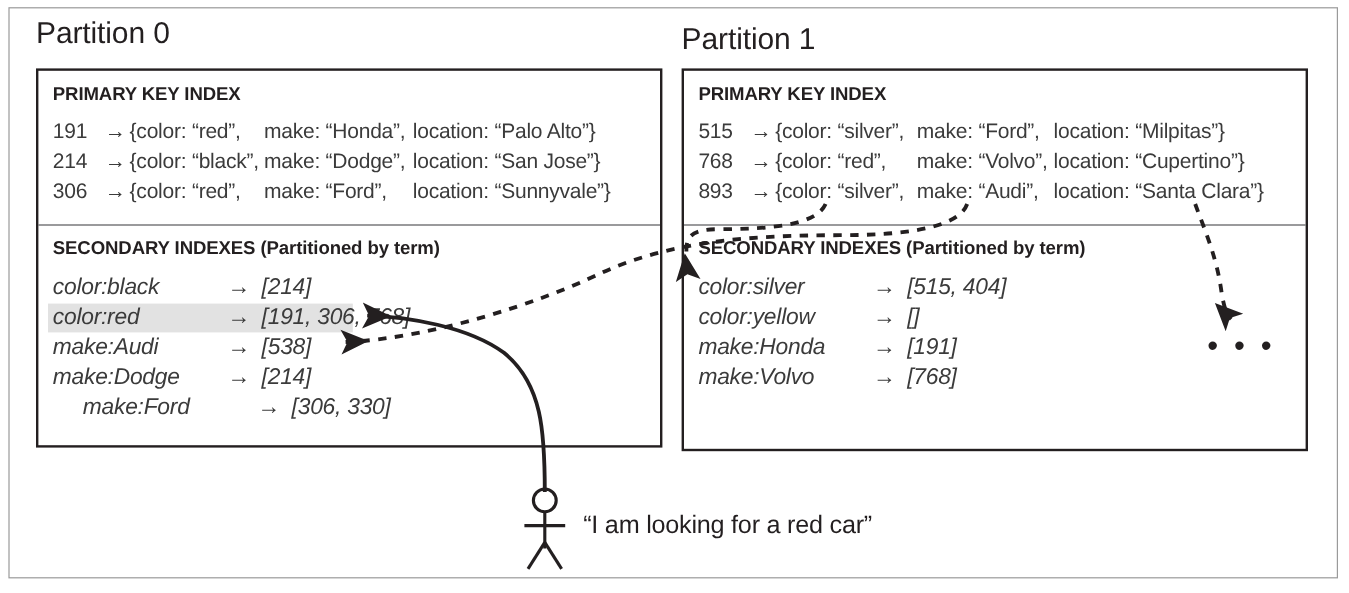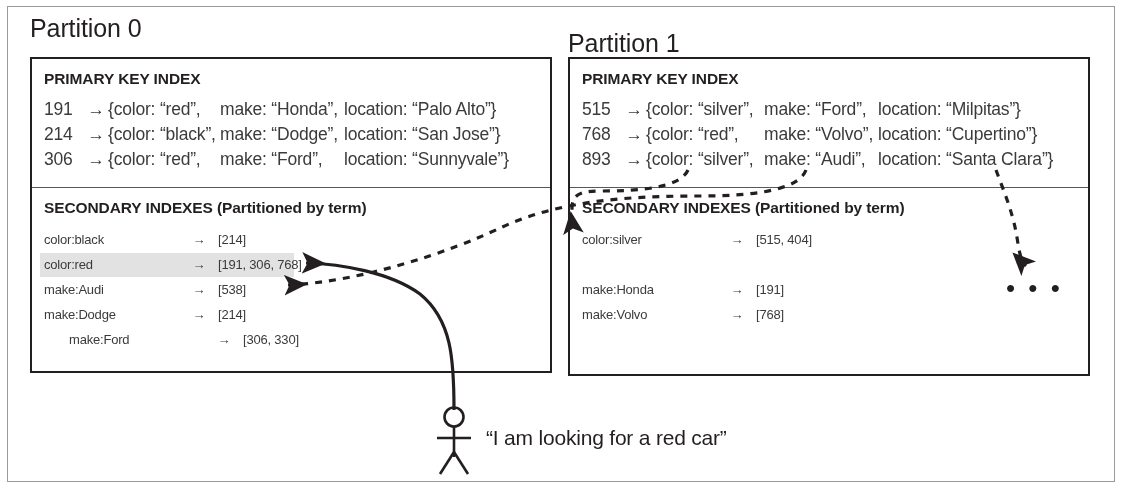--- a/index.html
+++ b/index.html
@@ -27,22 +27,22 @@
     position:absolute;font-size:15.5px;font-weight:bold;color:#231f20;
     white-space:nowrap;letter-spacing:-0.1px;
   }
   .pk-row{
     position:absolute;font-size:17.5px;color:#3b3b3b;white-space:nowrap;
     letter-spacing:-0.2px;
   }
   .pk-row .k{display:inline-block;text-align:left;}
   .pk-row .arw{display:inline-block;width:24px;text-align:center;}
   .si-row{
-    position:absolute;font-size:13px;color:#3b3b3b;white-space:nowrap;
-    letter-spacing:-0.2px;height:24px;line-height:24px;
+    position:absolute;font-size:19px;color:#3b3b3b;white-space:nowrap;
+    letter-spacing:-0.2px;height:24px;line-height:24px;font-style:italic;
   }
   .si-row .term{display:inline-block;}
   .si-row .arw{display:inline-block;text-align:center;}
   .si-row.hl{background:#e2e2e2;}
   .dots{
     position:absolute;font-size:26px;color:#231f20;letter-spacing:3px;
     line-height:1;
   }
   .caption{
     position:absolute;font-size:21px;color:#231f20;white-space:nowrap;
@@ -86,21 +86,21 @@
   <div class="si-row" style="left:40px;top:278px;">
     <span class="term" style="width:136px;padding-left:4px;">make:Audi</span><span class="arw" style="width:38px;">→</span><span>[538]</span>
   </div>
   <div class="si-row" style="left:40px;top:303px;">
     <span class="term" style="width:136px;padding-left:4px;">make:Dodge</span><span class="arw" style="width:38px;">→</span><span>[214]</span>
   </div>
   <div class="si-row" style="left:40px;top:328px;">
     <span class="term" style="width:136px;padding-left:4px;margin-left:25px;">make:Ford</span><span class="arw" style="width:38px;">→</span><span>[306, 330]</span>
   </div>
 
-  <div class="ptitle" style="left:568px;top:29px;text-align:center;">Partition 1</div>
+  <div class="ptitle" style="left:568px;top:19px;text-align:center;">Partition 1</div>
 
   <div class="pbox" style="left:568px;top:57px;width:522px;height:319px;"></div>
 
   <div class="sect-title" style="left:582px;top:70px;">PRIMARY KEY INDEX</div>
 
   <div class="pk-row" style="left:582px;top:99px;">
     <span class="k" style="width:40px;">515</span><span class="arw">→</span><span class="mono-col" style="width:118px;">{color: “silver”,</span><span class="mono-col" style="width:114px;">make: “Ford”,</span><span class="mono-col">location: “Milpitas”}</span>
   </div>
   <div class="pk-row" style="left:582px;top:124px;">
     <span class="k" style="width:40px;">768</span><span class="arw">→</span><span class="mono-col" style="width:118px;">{color: “red”,</span><span class="mono-col" style="width:114px;">make: “Volvo”,</span><span class="mono-col">location: “Cupertino”}</span>
@@ -108,20 +108,23 @@
   <div class="pk-row" style="left:582px;top:149px;">
     <span class="k" style="width:40px;">893</span><span class="arw">→</span><span class="mono-col" style="width:118px;">{color: “silver”,</span><span class="mono-col" style="width:114px;">make: “Audi”,</span><span class="mono-col">location: “Santa Clara”}</span>
   </div>
 
   <div class="divider" style="left:570px;top:187px;width:518px;"></div>
 
   <div class="sect-title" style="left:582px;top:199px;">SECONDARY INDEXES (Partitioned by term)</div>
 
   <div class="si-row" style="left:582px;top:228px;">
     <span class="term" style="width:136px;">color:silver</span><span class="arw" style="width:38px;">→</span><span>[515, 404]</span>
+  </div>
+  <div class="si-row" style="left:582px;top:253px;">
+    <span class="term" style="width:136px;">color:yellow</span><span class="arw" style="width:38px;">→</span><span>[]</span>
   </div>
   <div class="si-row" style="left:582px;top:278px;">
     <span class="term" style="width:136px;">make:Honda</span><span class="arw" style="width:38px;">→</span><span>[191]</span>
   </div>
   <div class="si-row" style="left:582px;top:303px;">
     <span class="term" style="width:136px;">make:Volvo</span><span class="arw" style="width:38px;">→</span><span>[768]</span>
   </div>
 
   <div class="dots" style="left:1006px;top:275px;">• • •</div>
 

